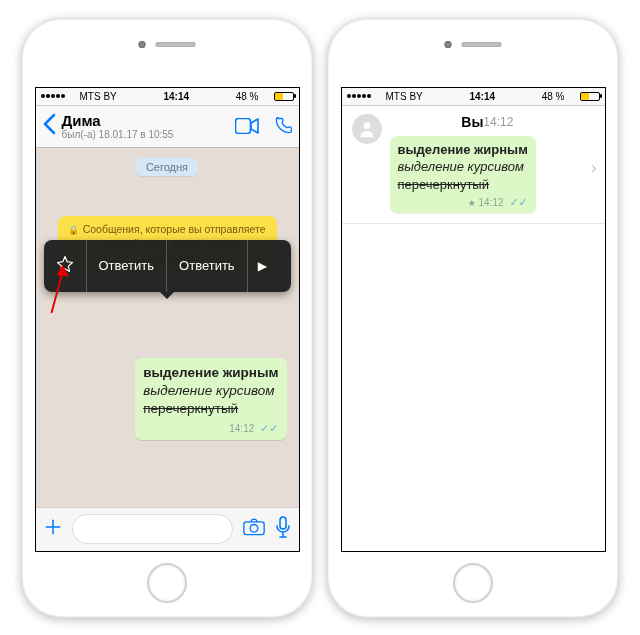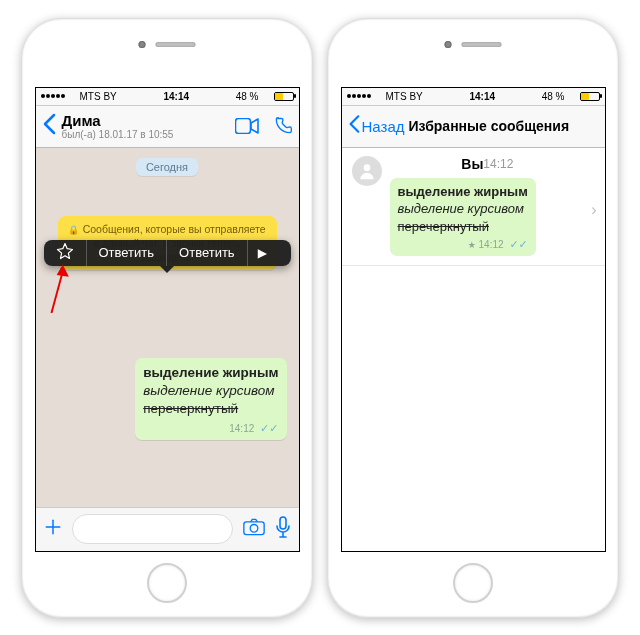--- a/index.html
+++ b/index.html
@@ -139,21 +139,21 @@
     box-shadow: 0 1px 0 rgba(0,0,0,0.08);
   }
   .lock-sm { font-size: 9px; }
   
   .ctx-menu {
     position: absolute;
     top: 92px;
     left: 8px; right: 8px;
     background: rgba(30,30,30,0.96);
     border-radius: 8px;
-    height: 26px;
+    height: 52px;
     display: flex;
     align-items: stretch;
     color: #fff;
     font-size: 13px;
     box-shadow: 0 3px 8px rgba(0,0,0,0.4);
   }
   .ctx-menu::after {
     content: "";
     position: absolute;
     bottom: -7px;
@@ -386,29 +386,20 @@
       </div>
       <div class="sb-center">14:14</div>
       <div class="sb-right">
         <span>48 %</span>
         <span class="battery">
             <span class="battery-fill" style="width:48%"></span>
           </span>
       </div>
     </div>
 
-    <div class="navbar">
-      <span class="back-chevron">
-        <svg width="12" height="20" viewBox="0 0 14 22">
-            <path d="M12 2 L3 11 L12 20" stroke="#007aff" stroke-width="2.5" fill="none" stroke-linecap="round" stroke-linejoin="round"></path>
-          </svg>
-      </span>
-      <span class="nav-back-text">Назад</span>
-      <span class="nav-title-centered">Избранные сообщения</span>
-    </div>
 
     <div class="list">
       <div class="row">
         <div class="avatar">
           <svg width="20" height="20" viewBox="0 0 24 24">
               <circle cx="12" cy="8" r="4" fill="#fff"></circle>
               <path d="M4 22c0-4.4 3.6-8 8-8s8 3.6 8 8" fill="#fff"></path>
             </svg>
         </div>
         <div class="row-main">

